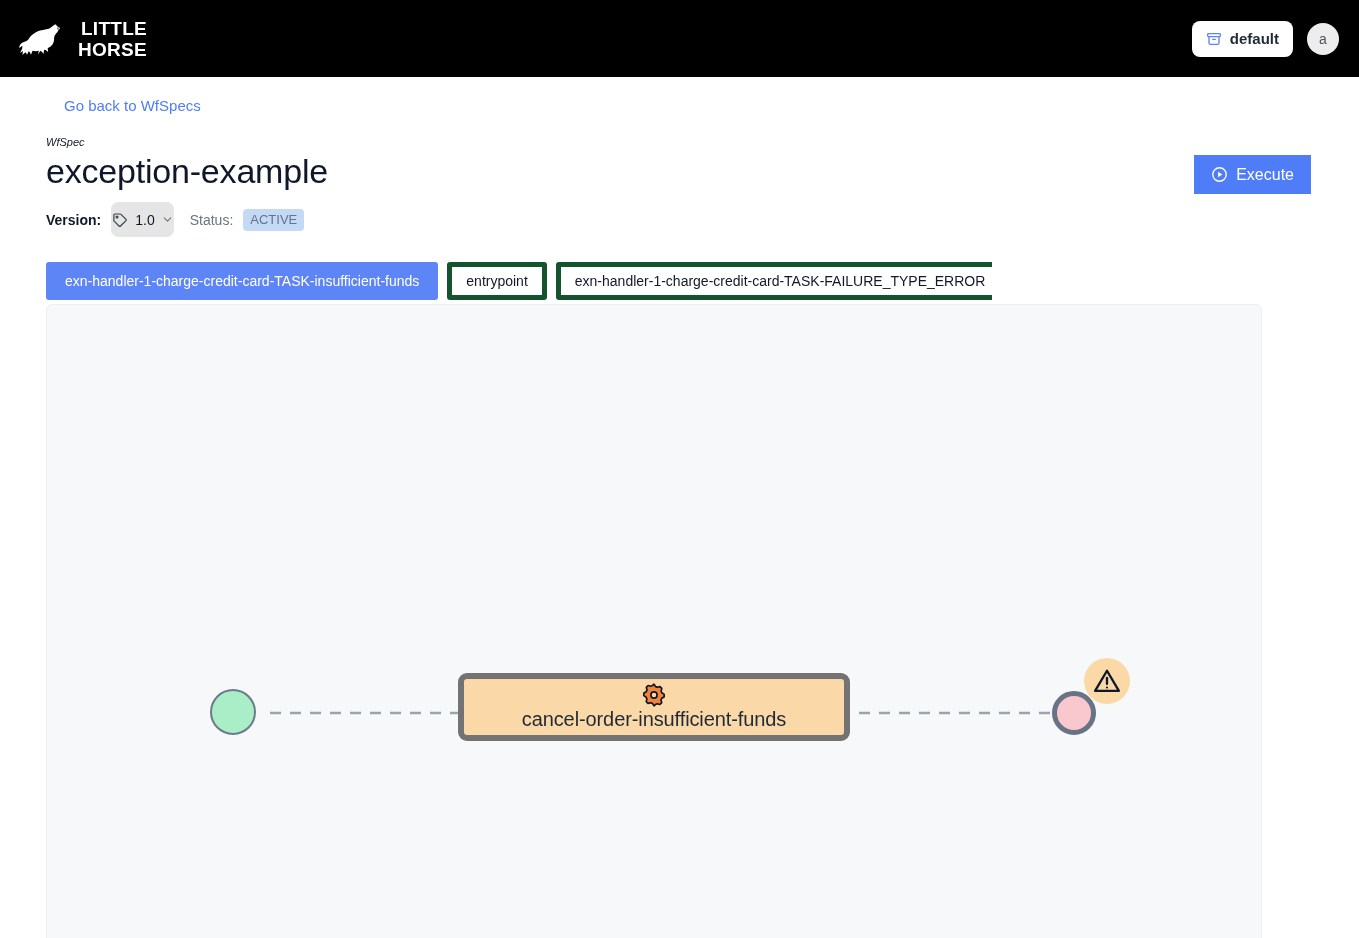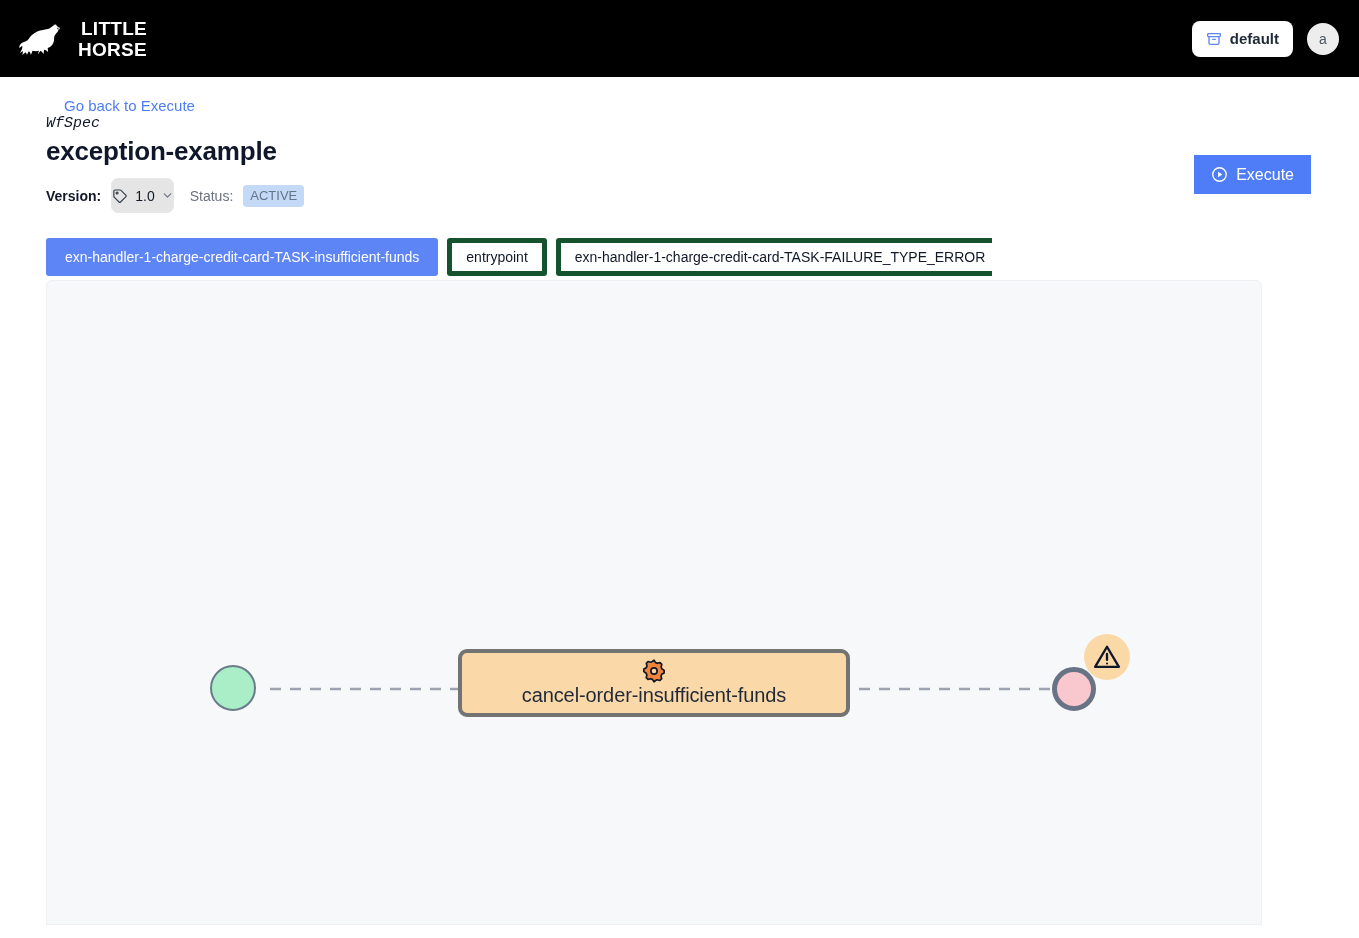--- a/index.html
+++ b/index.html
@@ -78,29 +78,29 @@
     display: inline-block;
     margin-top: 20px;
     margin-left: 18px;
     color: #4f7df7;
     font-size: 15px;
     text-decoration: none;
     cursor: pointer;
   }
 
   .spec-kind {
+    margin-top: 21px;
     font-style: italic;
-    font-size: 15px;
+    font-size: 11px;
     color: #111827;
-    font-family: Liberation Mono, monospace;
   }
   .spec-name {
     margin-top: 4px;
-    font-size: 26px;
-    font-weight: bold;
+    font-size: 34px;
+    font-weight: normal;
     color: #0f172a;
     letter-spacing: -0.2px;
   }
 
   .meta-row {
     margin-top: 11px;
     display: flex;
     align-items: center;
     gap: 10px;
   }
@@ -201,21 +201,21 @@
     background: #aaeec7;
     border: 2px solid #6b7b8c;
   }
 
   .task-node {
     left: 411px;
     top: 368px;
     width: 392px;
     height: 68px;
     background: #fbd8a8;
-    border: 4px solid #737373;
+    border: 6px solid #737373;
     border-radius: 9px;
     display: flex;
     flex-direction: column;
     align-items: center;
     justify-content: center;
     gap: 1px;
     cursor: pointer;
   }
   .gear-icon { width: 24px; height: 24px; display: block; }
   .task-label {
@@ -275,21 +275,21 @@
       <span>default</span>
     </button>
     <div class="avatar">
       <span>a</span>
     </div>
   </div>
 </div>
 
 <div class="page">
 
-  <a class="back-link" href="#">Go back to Execute</a>
+  <a class="back-link" href="#">Go back to WfSpecs</a>
 
   <div class="spec-kind">WfSpec</div>
   <div class="spec-name">exception-example</div>
 
   <div class="meta-row">
     <span class="meta-label">Version:</span>
 
     <div class="version-select">
       <svg class="tag-icon" viewBox="0 0 24 24" fill="none" stroke="#374151" stroke-width="1.8" stroke-linecap="round" stroke-linejoin="round">
         <path d="M20.6 13.2 12.8 21a1.6 1.6 0 0 1-2.3 0l-7.2-7.2a1.6 1.6 0 0 1-.5-1.2V4.6A1.6 1.6 0 0 1 4.4 3h7.9c.5 0 .9.2 1.2.5l7.1 7.1a1.7 1.7 0 0 1 0 2.6z"></path>

